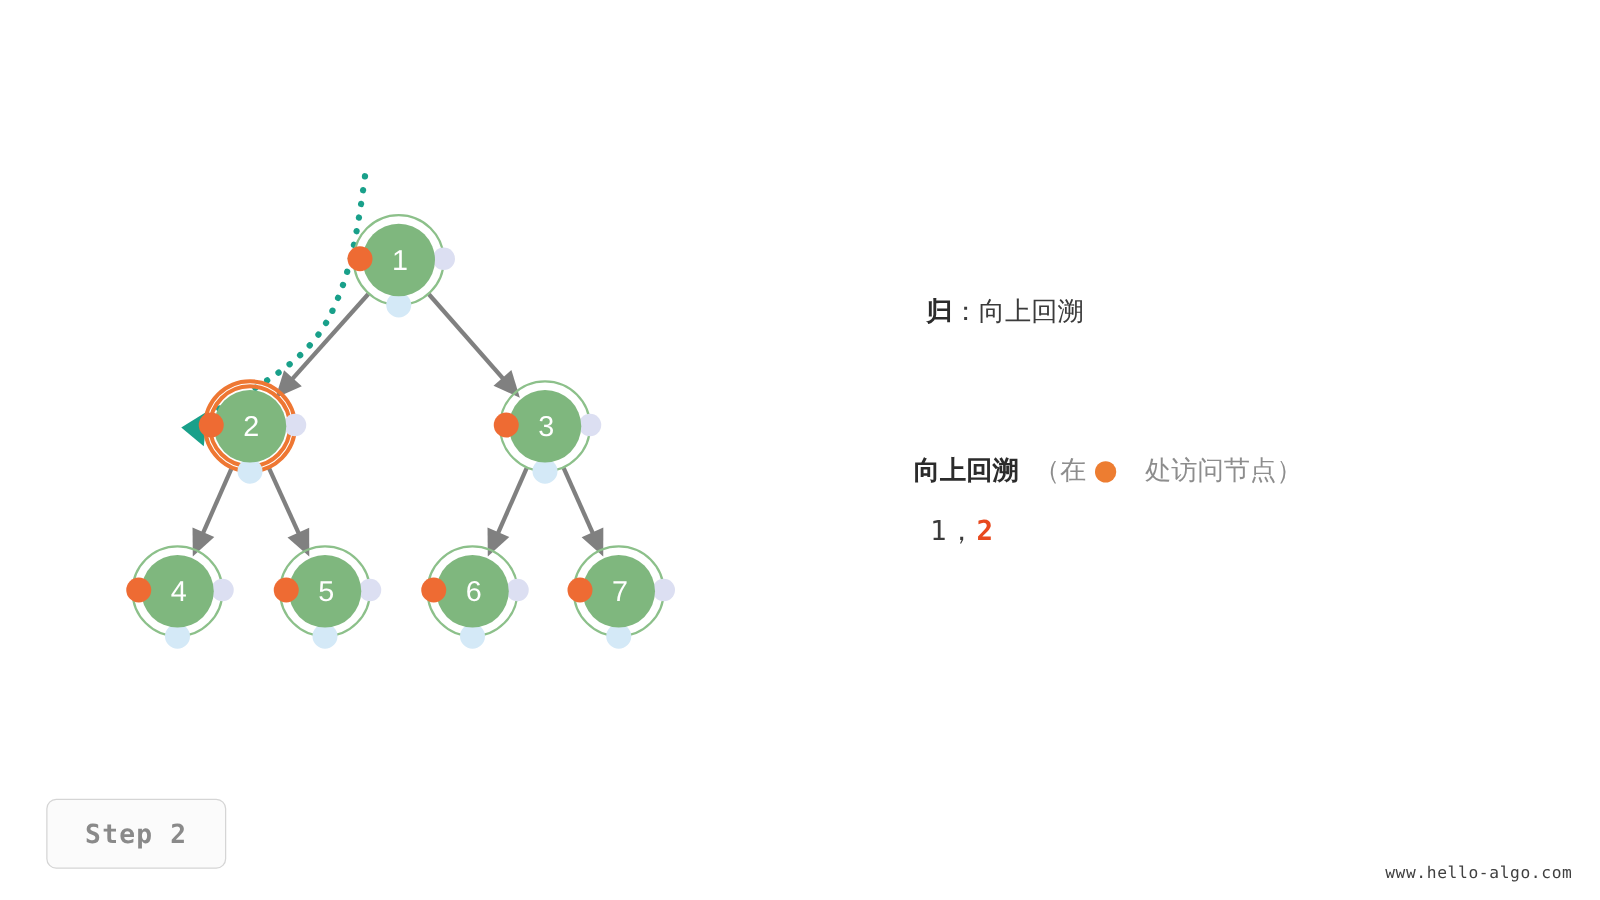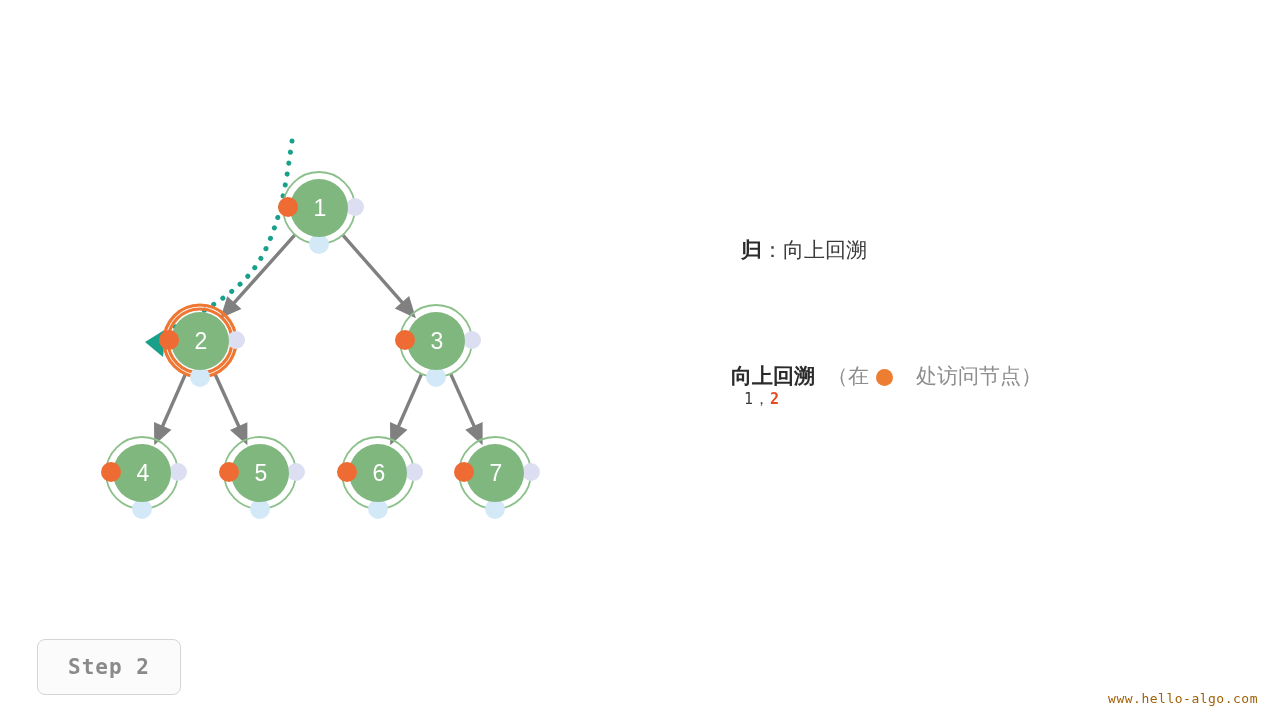--- a/index.html
+++ b/index.html
@@ -82,22 +82,23 @@
     width: 17px;
     height: 17px;
     border-radius: 50%;
     background: #ed7d31;
     display: inline-block;
     margin: 0 7px;
     position: relative;
     top: 1px;
   }
   .order-seq {
+    margin-top: 20px;
     margin-left: 13px;
-    font-size: 15px;
+    font-size: 22px;
     font-family: "DejaVu Sans Mono", "Liberation Mono", monospace;
     letter-spacing: 1px;
     color: #3b3b3b;
   }
   .order-seq .cur {
     color: #e8491e;
     font-weight: bold;
   }
 
   
@@ -121,21 +122,21 @@
     text-align: center;
   }
 
   
   .watermark {
     position: absolute;
     right: 22px;
     bottom: 14px;
     font-family: "DejaVu Sans Mono", "Liberation Mono", monospace;
     font-size: 13px;
-    color: #a16207;
+    color: #404040;
     letter-spacing: 0.5px;
   }
 </style>
 </head>
 <body>
 
 <svg id="canvas" viewBox="0 0 1280 720" xmlns="http://www.w3.org/2000/svg">
   <defs>
     <marker id="edgeArrow" markerWidth="7" markerHeight="7" refX="3.2" refY="3.2" orient="auto" markerUnits="strokeWidth">
       <path d="M0.4,0.4 L6.6,3.2 L0.4,6.0 z" fill="#808080"></path>

